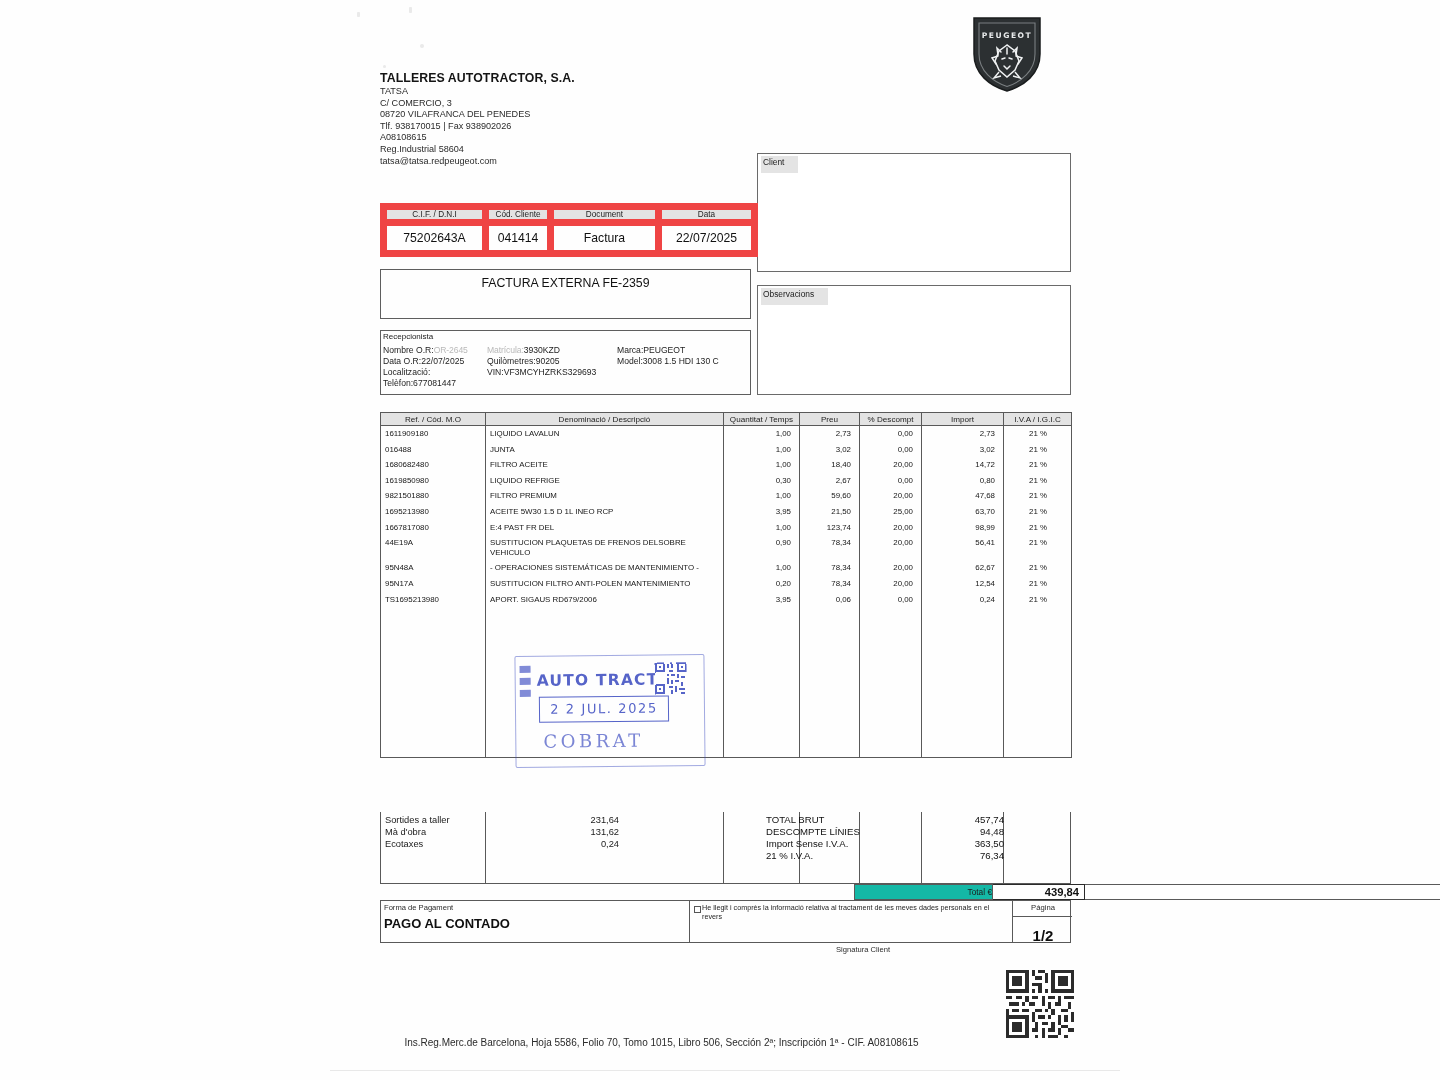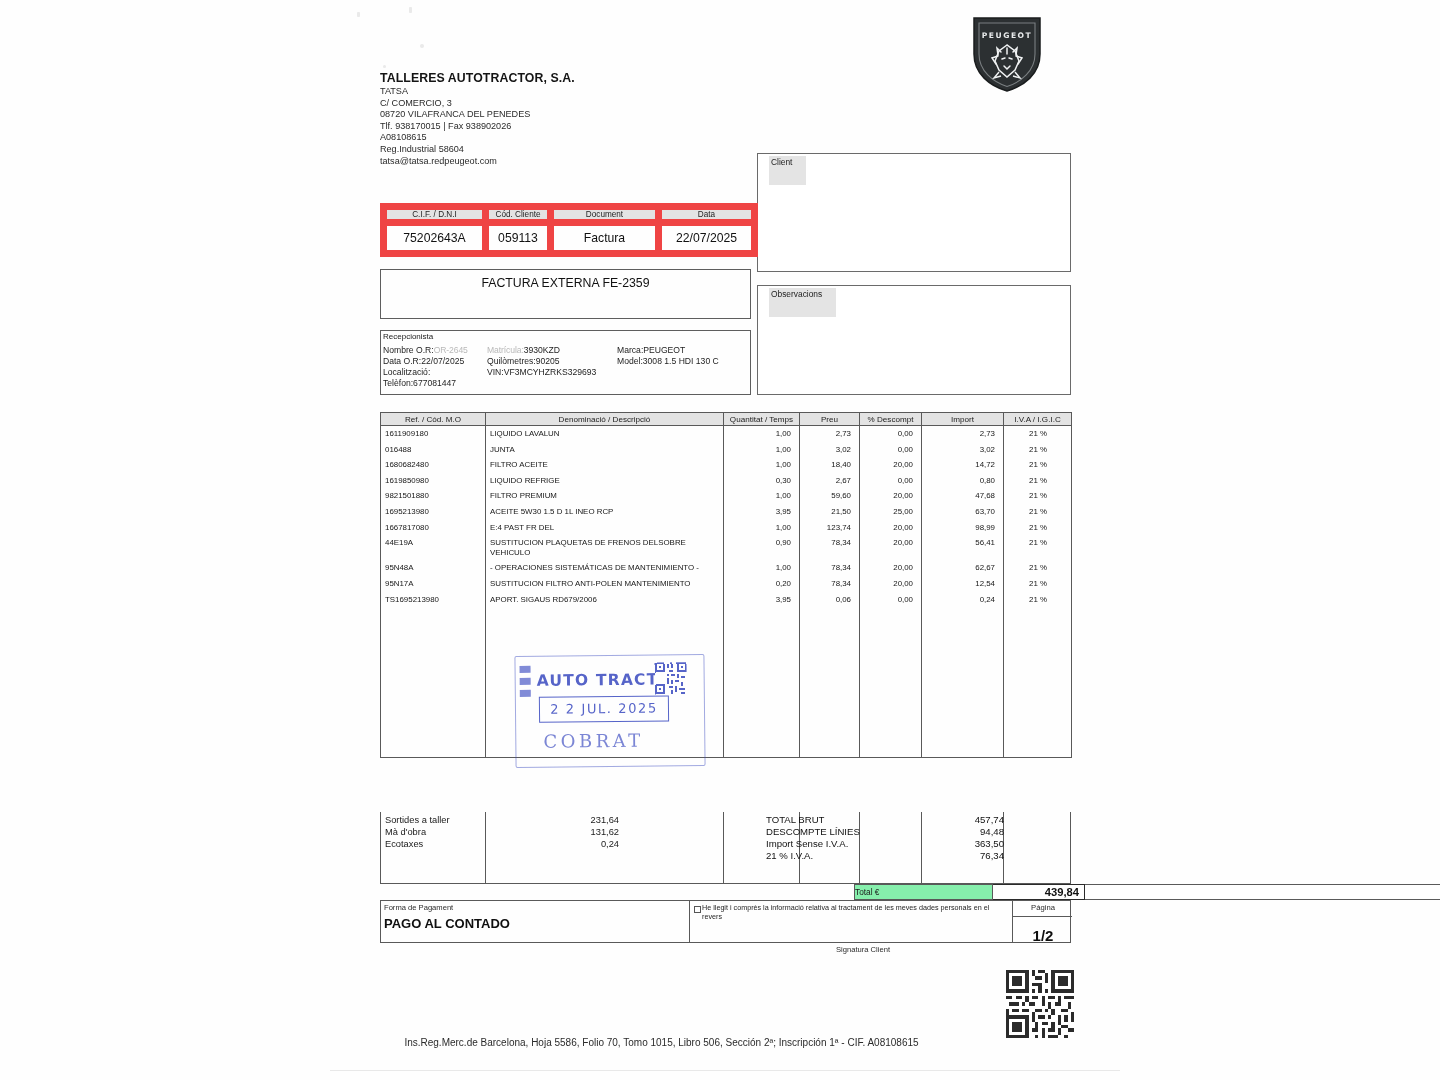--- a/index.html
+++ b/index.html
@@ -69,24 +69,23 @@
     border: 1px solid #6a6a6a;
     background: #fff;
     box-sizing: border-box;
   }
   .box-caption {
     position: absolute;
     top: 2px; left: 3px;
     font-size: 8.4px;
     color: #222;
     background: #e4e4e4;
-    padding: 1px 14px 18px 2px;
+    padding: 1px 14px 6px 2px;
     line-height: 10px;
     white-space: nowrap;
-    margin-left: 8px;
   }
   #client-box { left: 757px; top: 153px; width: 314px; height: 119px; }
   #observacions-box { left: 757px; top: 285px; width: 314px; height: 110px; }
 
   
   #top-info-table {
     position: absolute;
     left: 380px; top: 203px;
     width: 371px;
     border-collapse: collapse;
@@ -292,25 +291,25 @@
 
   #total-eur-row {
     position: absolute;
     left: 380px; top: 884px;
     width: 691px; height: 16px;
   }
   #total-eur-cap {
     position: absolute;
     left: 474px; top: 0;
     width: 139px; height: 16px;
-    background: #86efac;
+    background: #14b8a6;
     border: 1px solid #595959;
     box-sizing: border-box;
     font-size: 8.3px;
-    text-align: left;
+    text-align: right;
     line-height: 14px;
     color: #1c1c1c;
   }
   #total-eur-val {
     position: absolute;
     left: 613px; top: 0;
     width: 92px; height: 16px;
     border: 1px solid #2a2a2a;
     border-left: none;
     box-sizing: border-box;
@@ -461,21 +460,21 @@
       <tr>
         <th>C.I.F. / D.N.I</th>
         <th>Cód. Cliente</th>
         <th>Document</th>
         <th>Data</th>
       </tr>
     </thead>
     <tbody>
       <tr>
         <td>75202643A</td>
-        <td>059113</td>
+        <td>041414</td>
         <td>Factura</td>
         <td>22/07/2025</td>
       </tr>
     </tbody>
   </table>
 
   <div id="factura-externa-box">
     <div id="factura-externa-text">FACTURA EXTERNA FE-2359</div>
   </div>
 

